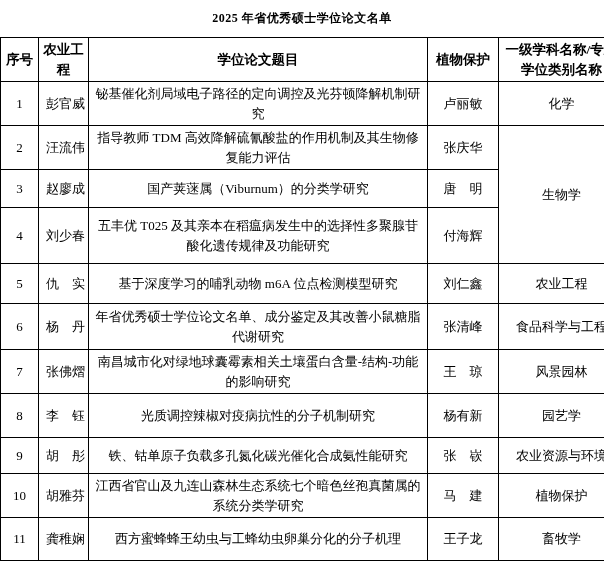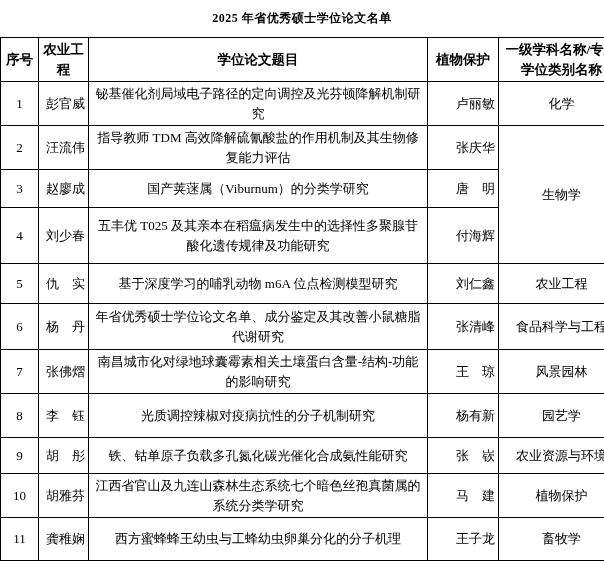--- a/index.html
+++ b/index.html
@@ -45,21 +45,21 @@
     padding: 2px 2px;
   }
   .thesis-table td {
     font-size: 13px;
     line-height: 1.5;
     padding: 2px 3px;
   }
   .col-no        { width: 33px;  text-align: center; }
   .col-student   { width: 45px;  text-align: right; padding-left: 1px; padding-right: 1px; }
   .col-title     { width: 334px; text-align: center; padding-left: 5px; padding-right: 4px; }
-  .col-advisor   { width: 66px;  text-align: right; }
+  .col-advisor   { width: 66px;  text-align: center; }
   .col-discipline{ width: 121px; text-align: center; }
   thead tr { height: 40px; }
   tbody tr:nth-child(1)  { height: 42px; }
   tbody tr:nth-child(2)  { height: 42px; }
   tbody tr:nth-child(3)  { height: 38px; }
   tbody tr:nth-child(4)  { height: 56px; }
   tbody tr:nth-child(5)  { height: 40px; }
   tbody tr:nth-child(6)  { height: 46px; }
   tbody tr:nth-child(7)  { height: 40px; }
   tbody tr:nth-child(8)  { height: 44px; }

